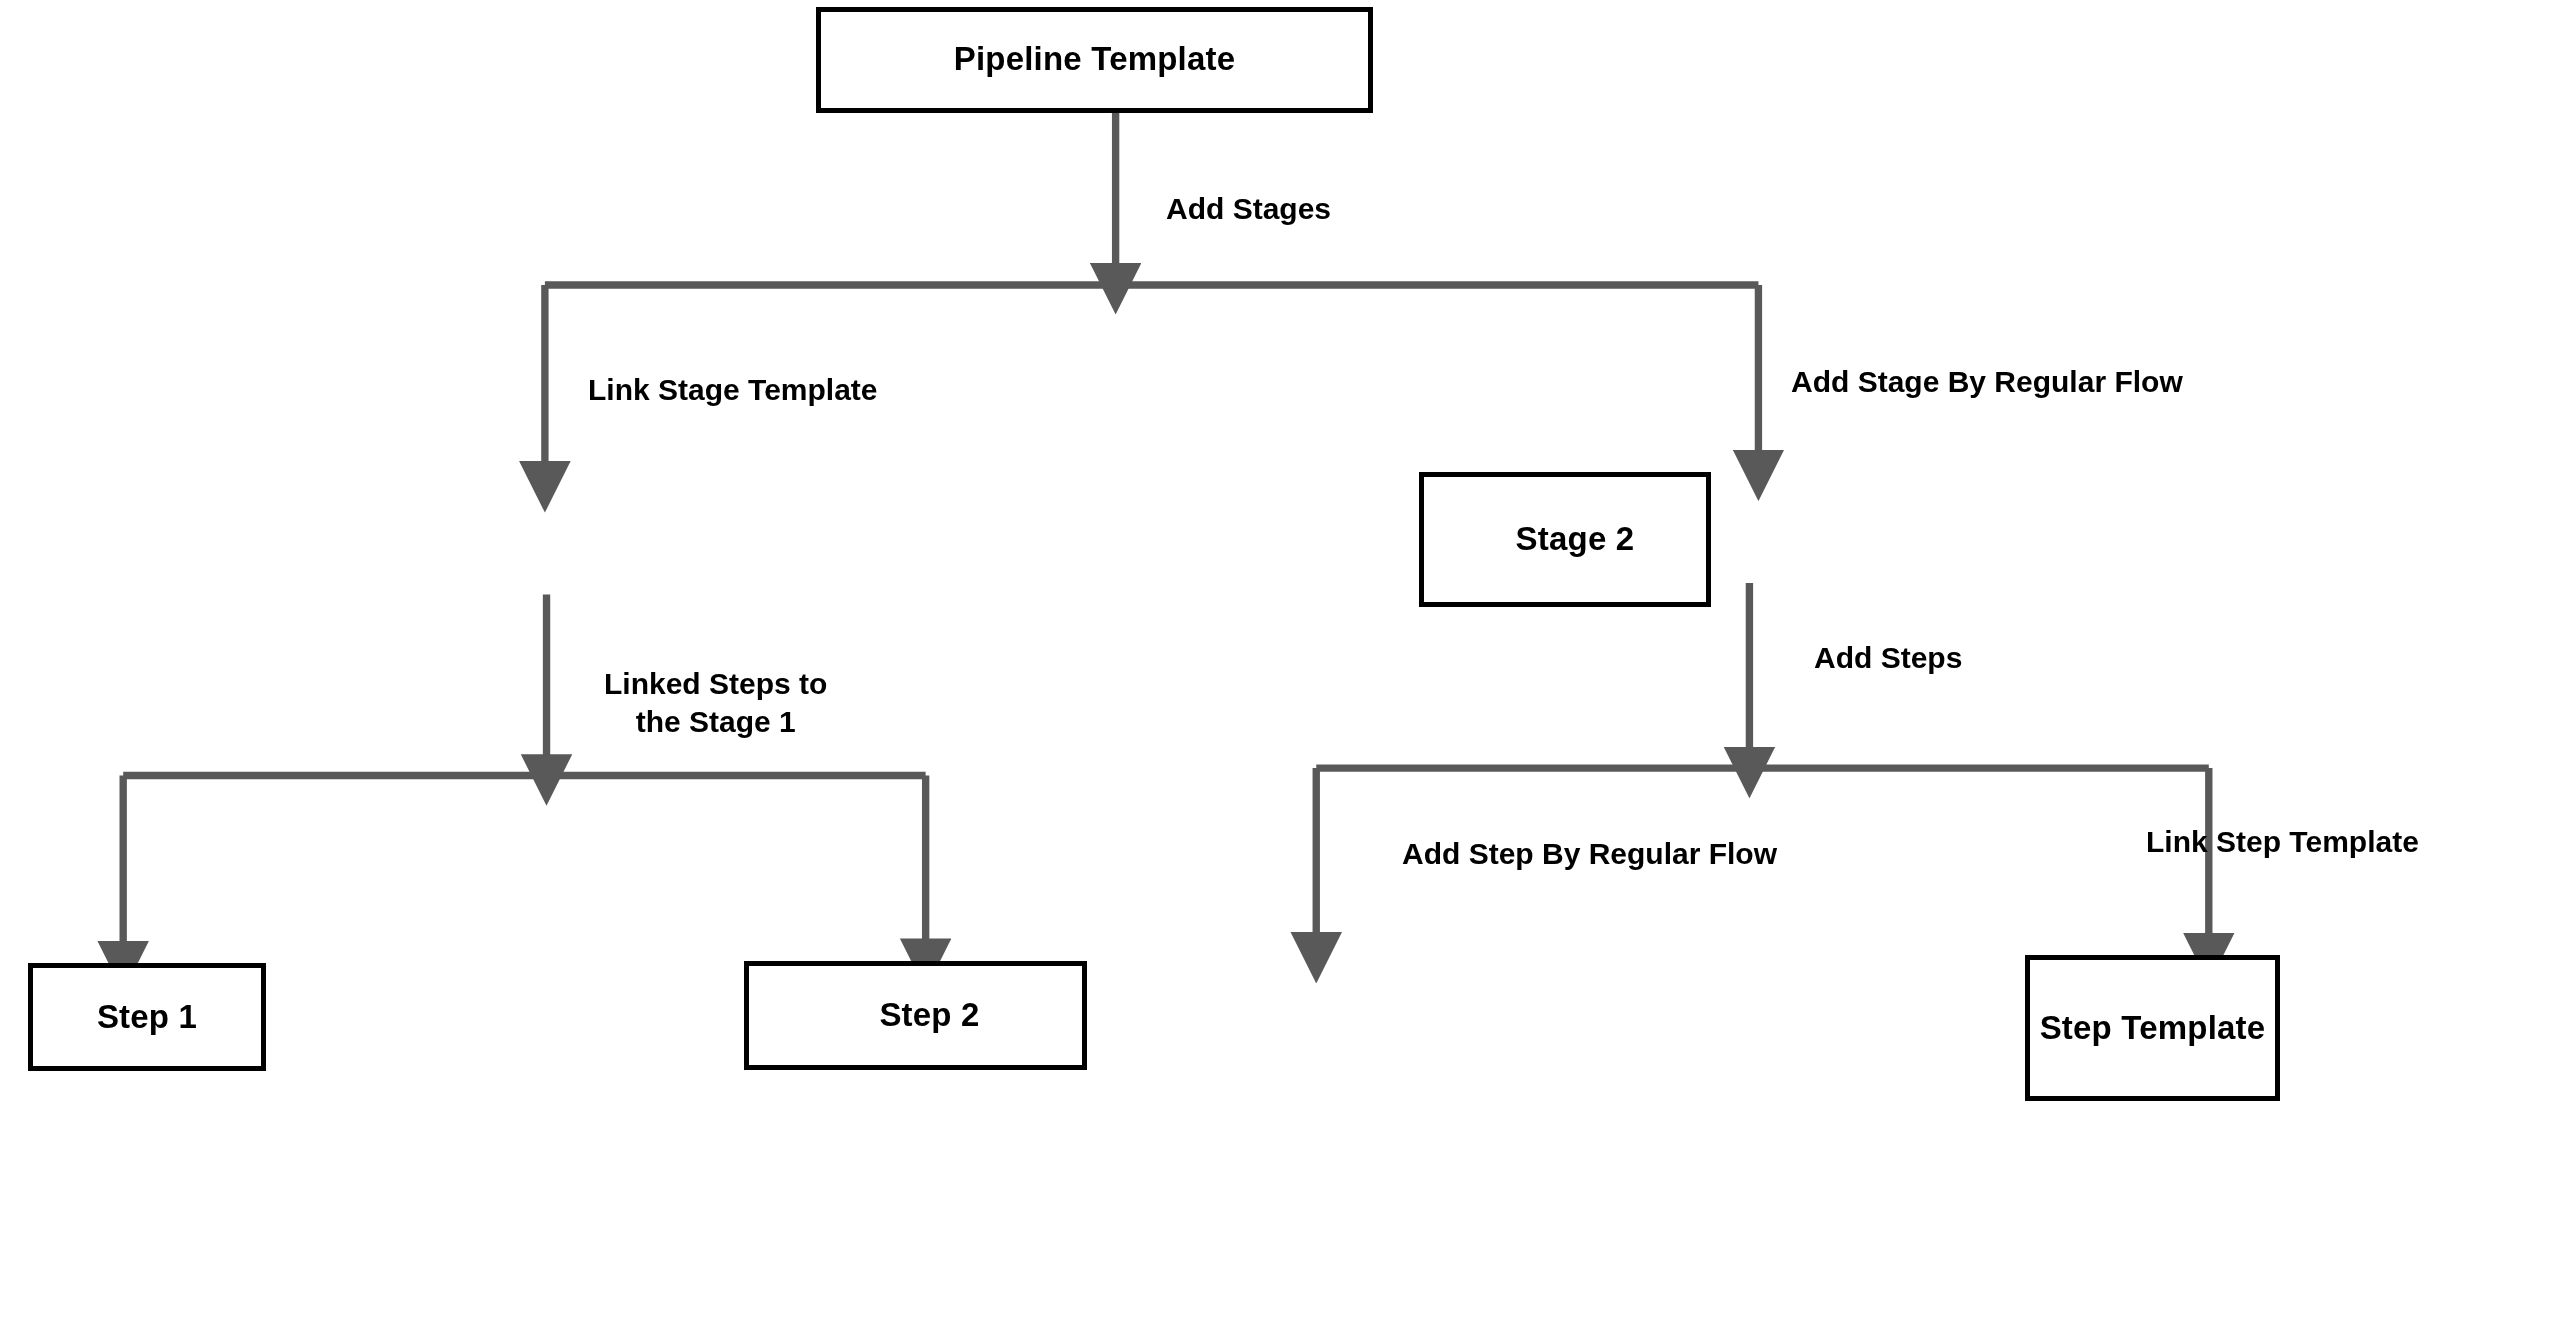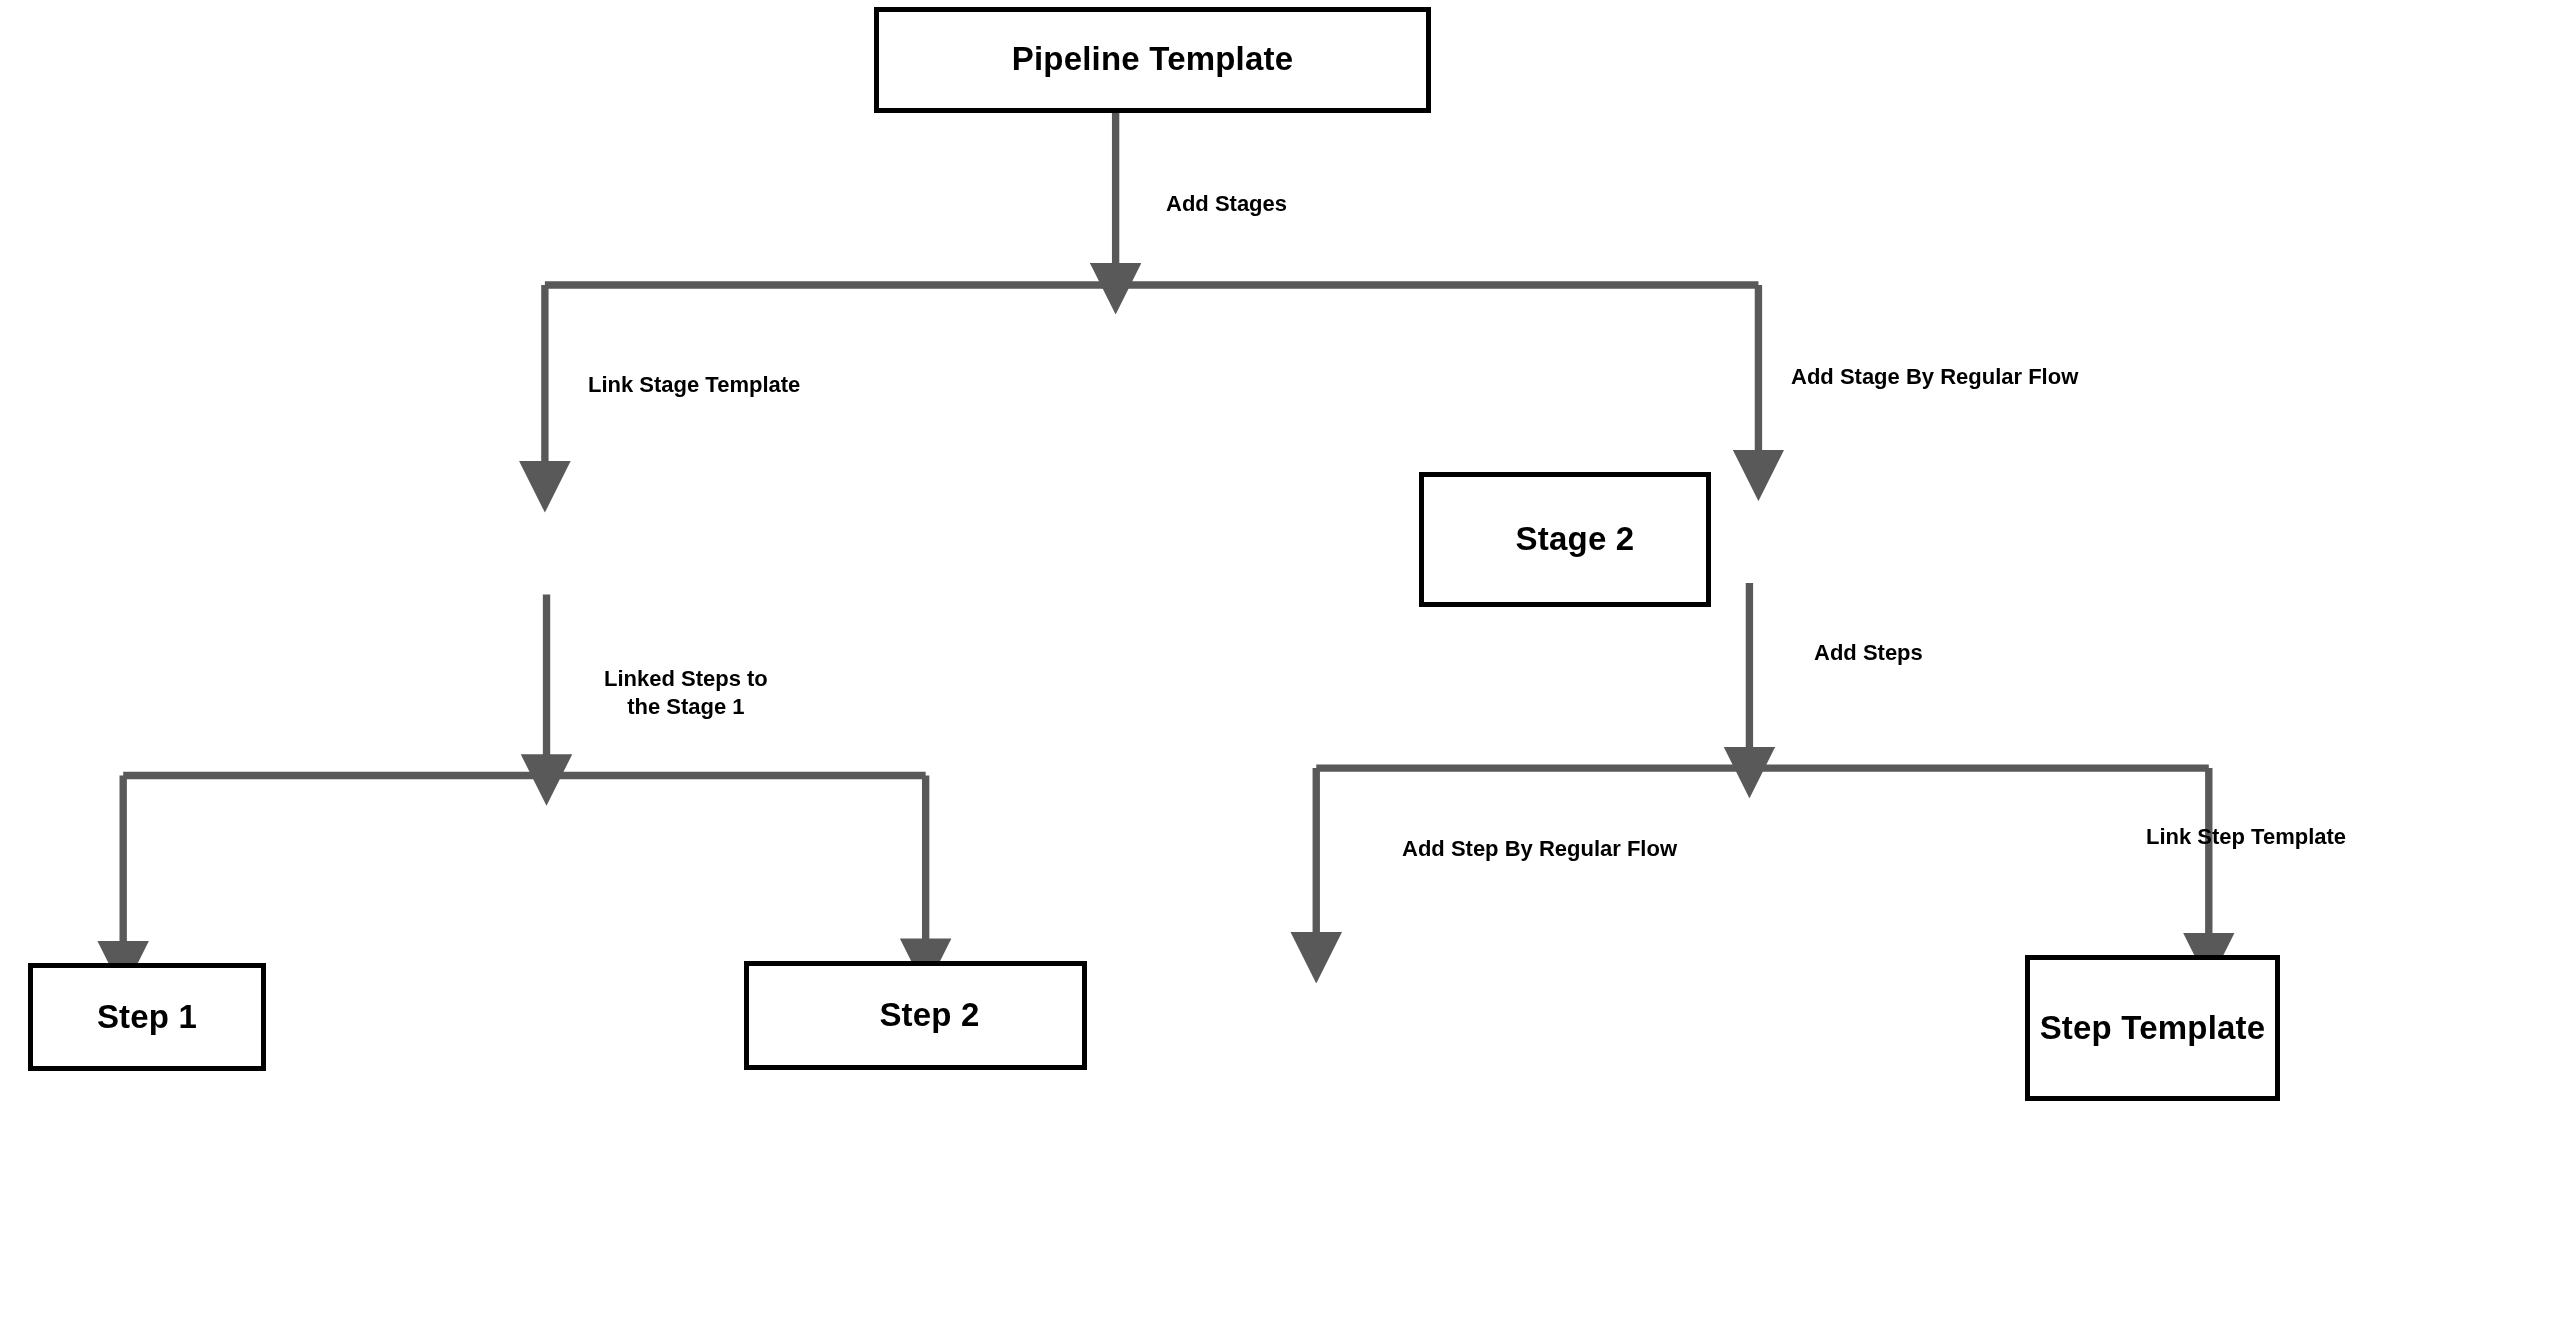--- a/index.html
+++ b/index.html
@@ -38,21 +38,21 @@
     font-size: 33px;
     line-height: 1.1;
     text-align: center;
     white-space: nowrap;
     letter-spacing: 0.2px;
   }
   .edge-label {
     position: absolute;
     font-weight: bold;
     color: #000000;
-    font-size: 22px;
+    font-size: 30px;
     line-height: 1.25;
     white-space: pre;
     z-index: 4;
     text-align: left;
   }
 </style>
 </head>
 <body>
 
 <div id="canvas">
@@ -106,21 +106,21 @@
 
     <g>
       <path d="M 1607 938 L 1607 1147" stroke="#595959" stroke-width="9" fill="none" marker-end="url(#arrowhead)"></path>
     </g>
 
     <g>
       <path d="M 2697 938 L 2697 1148" stroke="#595959" stroke-width="9" fill="none" marker-end="url(#arrowhead)"></path>
     </g>
   </svg>
 
-  <div class="node" style="left:874px; top:6.6px; width:557px; height:106px;">
+  <div class="node" style="left:816px; top:6.6px; width:557px; height:106px;">
     <span class="node-label">Pipeline Template</span>
   </div>
 
 
   <div class="node" style="left:1419px; top:472px; width:292px; height:135px;padding-left:20px;">
     <span class="node-label">Stage 2</span>
   </div>
 
   <div class="node" style="left:28px; top:963px; width:238px; height:108px;">
     <span class="node-label">Step 1</span>

